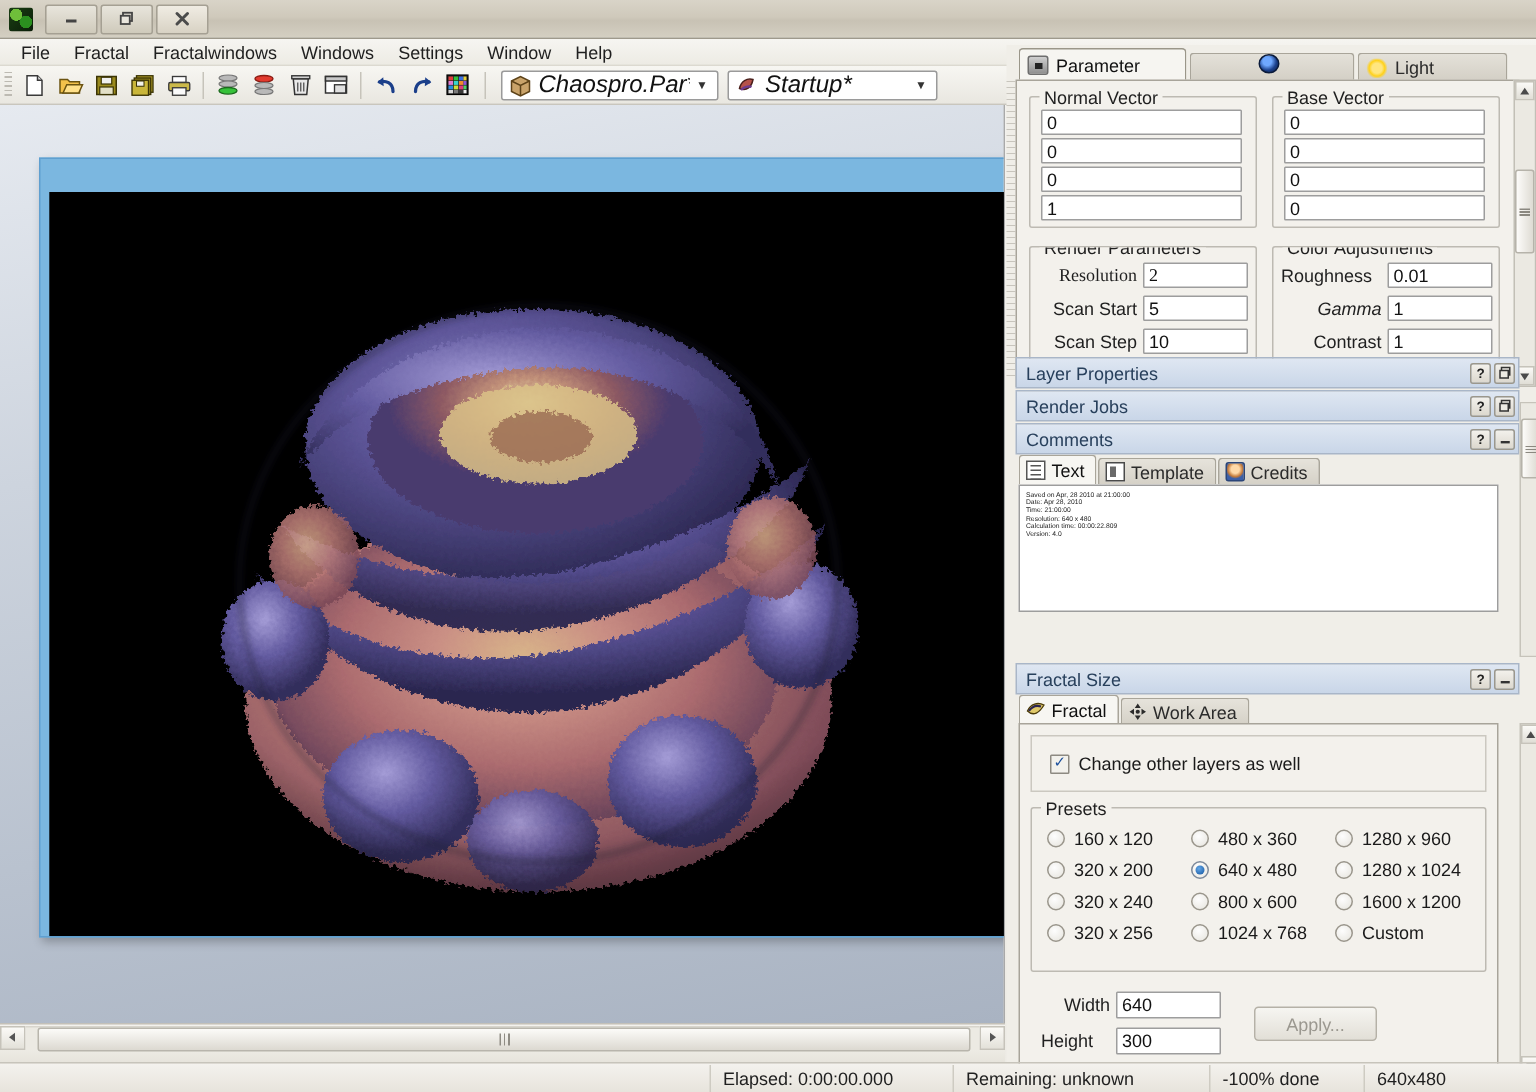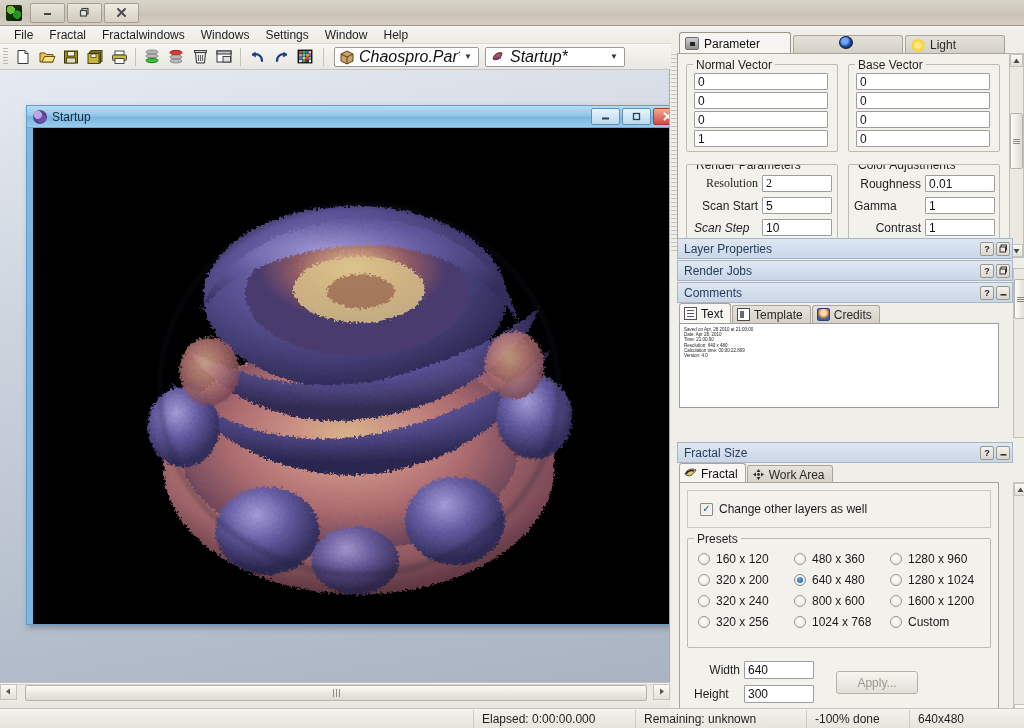--- a/index.html
+++ b/index.html
@@ -482,41 +482,20 @@
       </span>
       <span class="cb-text">Startup*</span>
       <span class="cb-arrow">▼</span>
     </div>
   </div>
 
   <div class="mdi">
     <div class="mdi-inner"></div>
 
     <div class="child">
-      <div class="child-tb">
-        <span class="child-icon"></span>
-        <span class="child-title">Startup</span>
-        <span class="child-btns">
-          <span class="cbtn">
-            <svg width="11" height="9" viewBox="0 0 11 9">
-                <rect x="2" y="5.5" width="7" height="2" fill="#20405c"></rect>
-              </svg>
-          </span>
-          <span class="cbtn">
-            <svg width="11" height="9" viewBox="0 0 11 9">
-                <rect x="2.5" y="1.5" width="6" height="6" fill="none" stroke="#20405c" stroke-width="1.3"></rect>
-              </svg>
-          </span>
-          <span class="cbtn close">
-            <svg width="11" height="9" viewBox="0 0 11 9">
-                <path d="M2.5 1.5 L8.5 7.5 M8.5 1.5 L2.5 7.5" stroke="#fff" stroke-width="1.8" stroke-linecap="round"></path>
-              </svg>
-          </span>
-        </span>
-      </div>
       <div class="child-body">
         <svg class="fractal-canvas" viewBox="0 0 654 498" preserveAspectRatio="none">
           <defs>
             <radialGradient id="gTop" cx="48%" cy="30%" r="42%">
               <stop offset="0%" stop-color="#e6d7a8"></stop>
               <stop offset="32%" stop-color="#c08f78"></stop>
               <stop offset="62%" stop-color="#8e5a63"></stop>
               <stop offset="100%" stop-color="#4a3a6e"></stop>
             </radialGradient>
             <radialGradient id="gBody" cx="50%" cy="45%" r="58%">
@@ -681,33 +660,33 @@
         <span class="fs-legend">Render Parameters</span>
         <div class="lblrow" style="position:absolute;left:7px;top:10px;width:138px;font-family:Liberation Serif, serif;">
           <span class="lbl" style="width:64px;text-align:right;">Resolution</span>
           <span class="tinput" style="width:70px;">2</span>
         </div>
         <div class="lblrow" style="position:absolute;left:7px;top:32px;width:138px;">
           <span class="lbl" style="width:64px;text-align:right;">Scan Start</span>
           <span class="tinput" style="width:70px;">5</span>
         </div>
         <div class="lblrow" style="position:absolute;left:7px;top:54px;width:138px;">
-          <span class="lbl" style="width:64px;font-style:italic;">Scan Step</span>
+          <span class="lbl" style="width:64px;text-align:right;">Scan Step</span>
           <span class="tinput" style="width:70px;">10</span>
         </div>
       </div>
 
       <div class="fieldset" style="left:170px;top:110px;width:152px;height:90px;overflow:hidden;">
         <span class="fs-legend">Color Adjustments</span>
         <div class="lblrow" style="position:absolute;left:5px;top:10px;width:142px;">
-          <span class="lbl" style="width:67px;text-align:right;">Roughness</span>
+          <span class="lbl" style="width:67px;">Roughness</span>
           <span class="tinput" style="width:70px;">0.01</span>
         </div>
         <div class="lblrow" style="position:absolute;left:5px;top:32px;width:142px;">
-          <span class="lbl" style="width:67px;text-align:left;">Gamma</span>
+          <span class="lbl" style="width:67px;text-align:right;font-style:italic;">Gamma</span>
           <span class="tinput" style="width:70px;">1</span>
         </div>
         <div class="lblrow" style="position:absolute;left:5px;top:54px;width:142px;">
           <span class="lbl" style="width:67px;text-align:right;">Contrast</span>
           <span class="tinput" style="width:70px;">1</span>
         </div>
       </div>
     </div>
 
     <div class="pane-vscroll">

